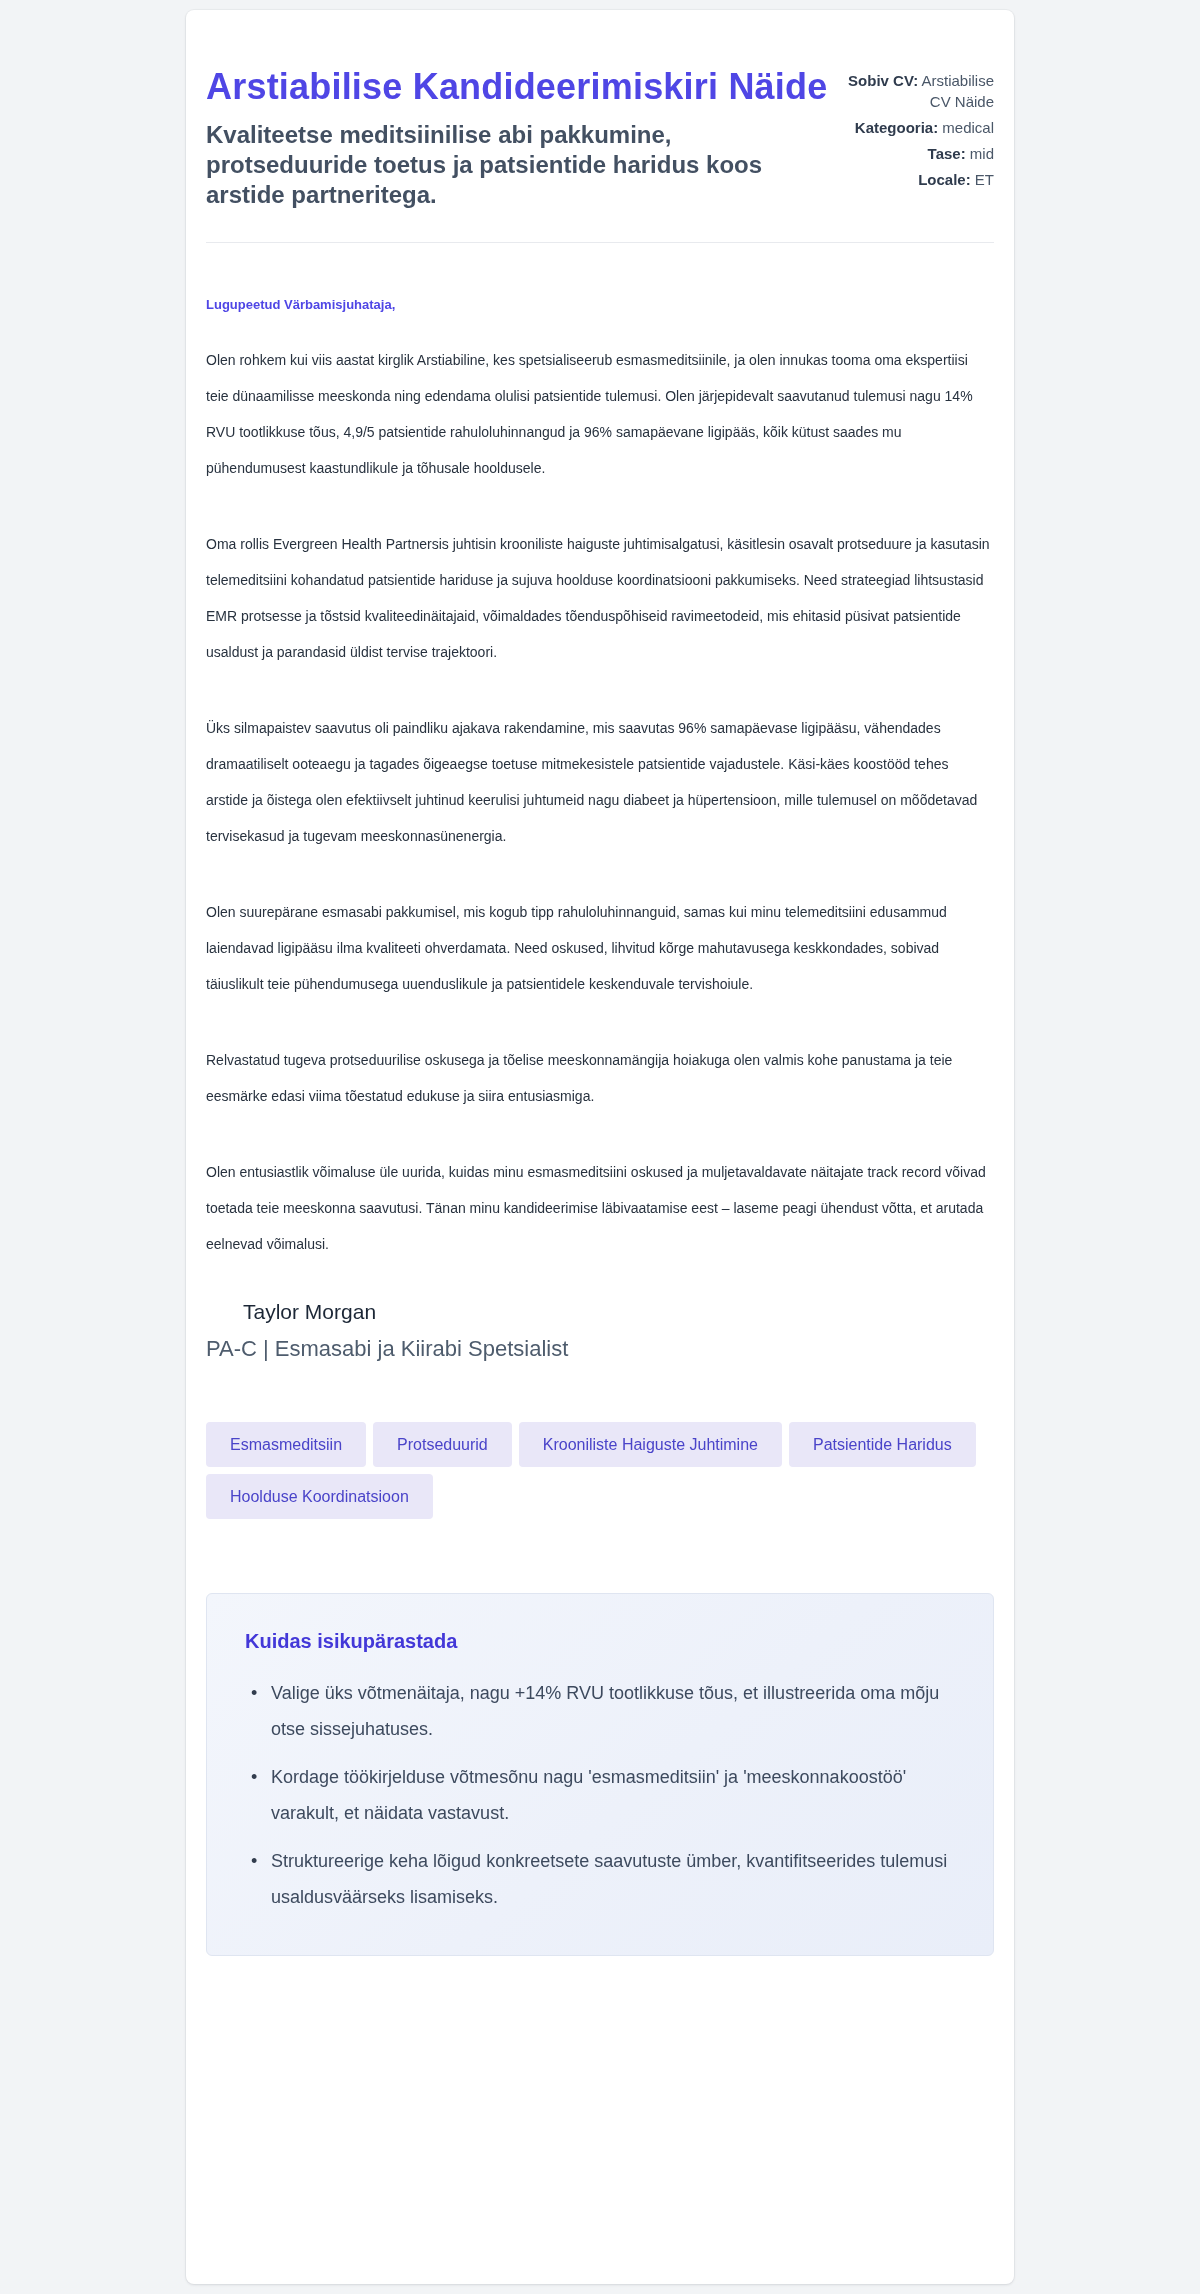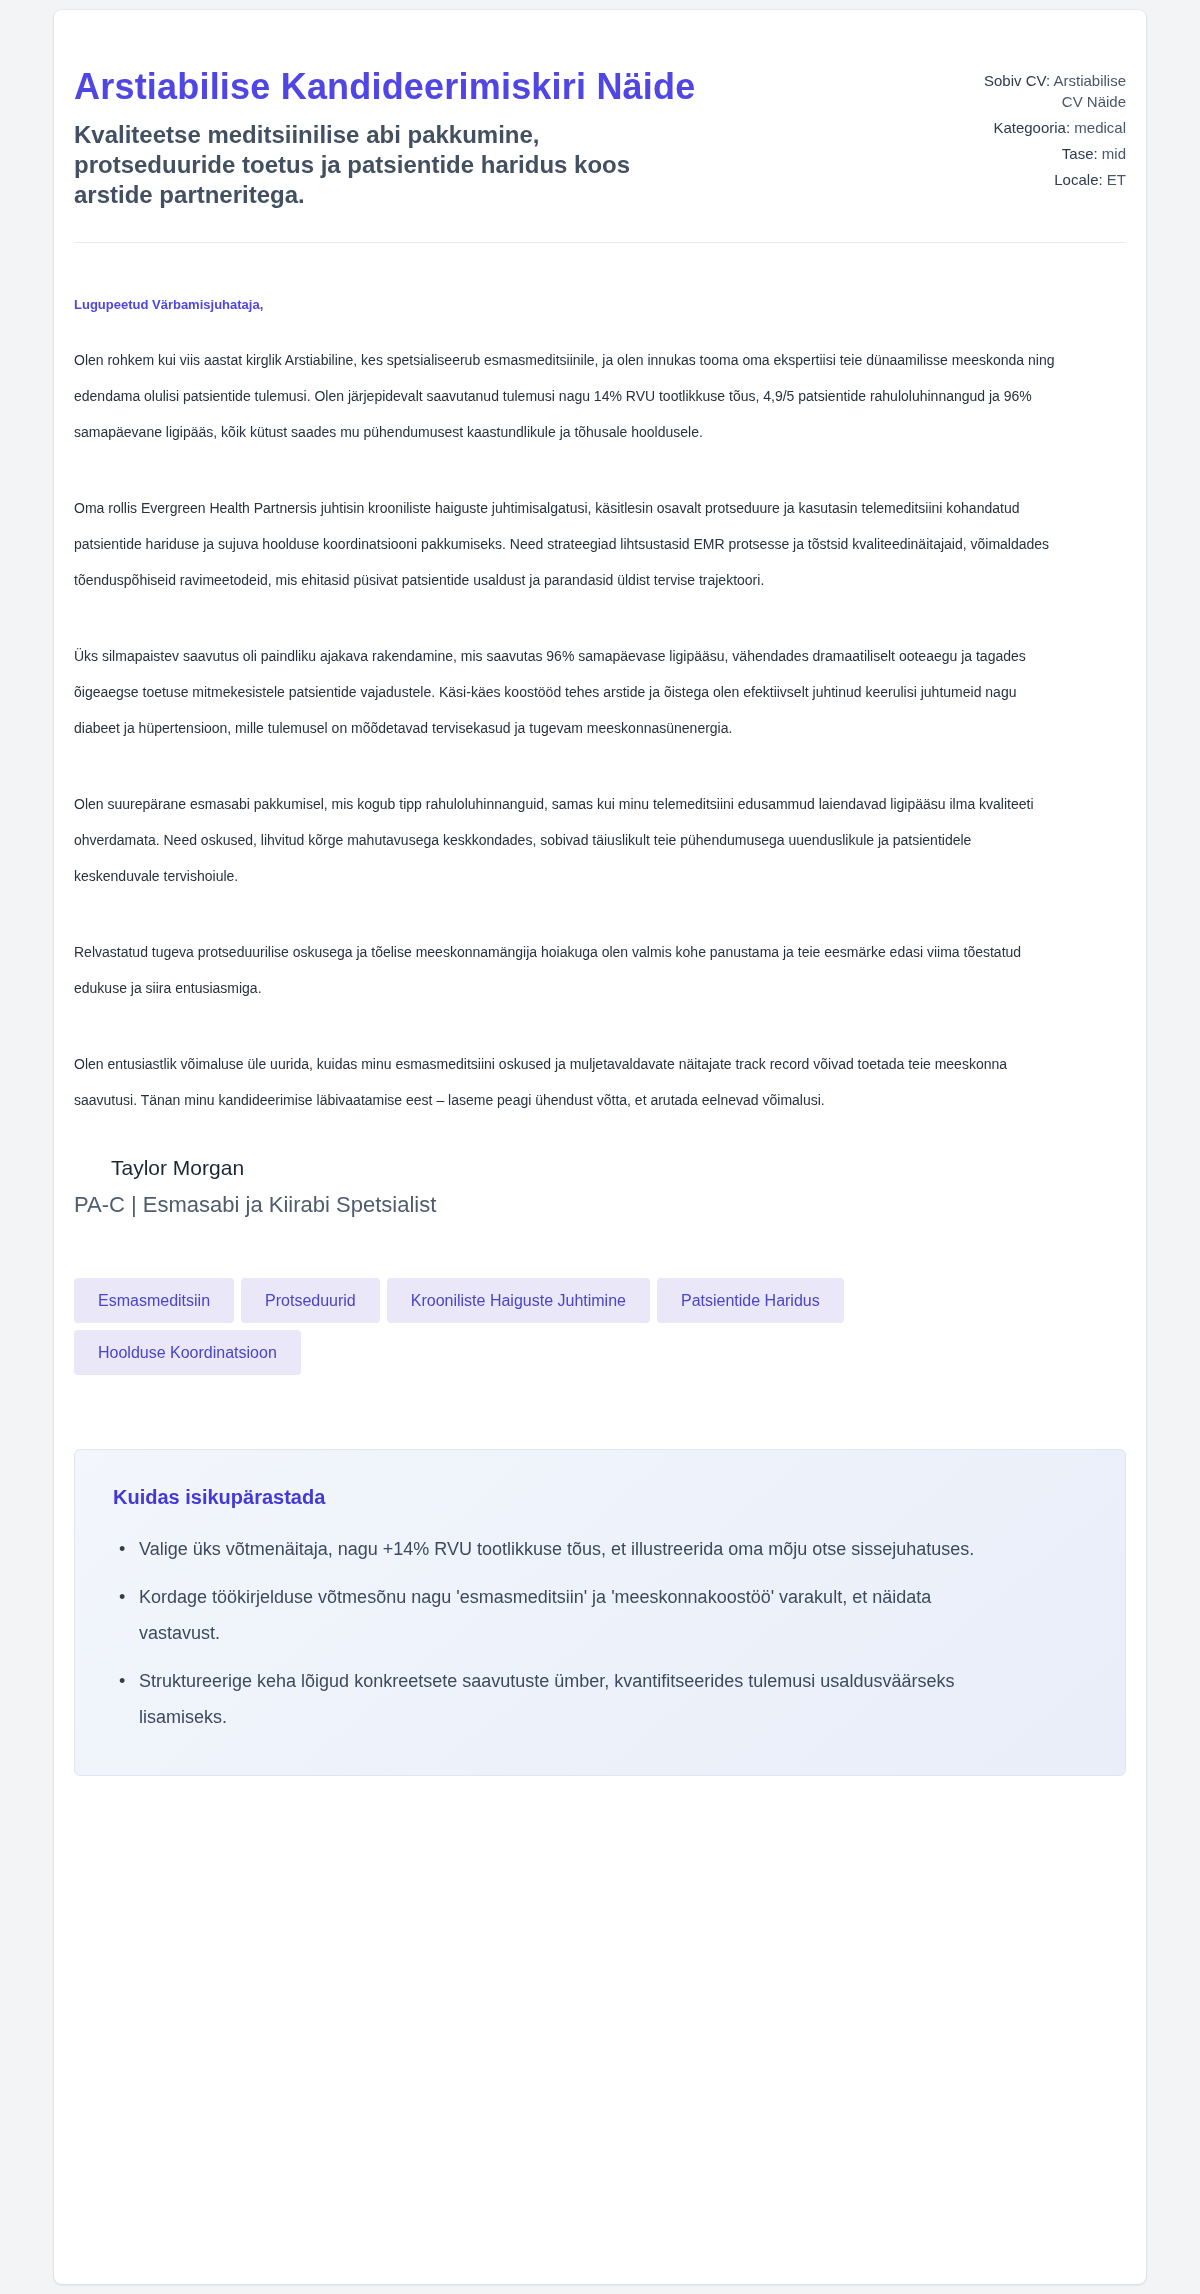--- a/index.html
+++ b/index.html
@@ -4,21 +4,21 @@
 <style>
   * { box-sizing: border-box; margin: 0; padding: 0; }
   html, body {
     background: #f2f4f6;
     font-family: "Liberation Sans", "DejaVu Sans", sans-serif;
     color: #242e3d;
   }
   body { min-height: 2294px; width: 1200px; margin: 0 auto; }
 
   .card {
-    width: 1092px;
+    width: 828px;
     min-height: 2274px;
     margin: 10px auto;
     background: #ffffff;
     border-radius: 8px;
     box-shadow: 0 1px 3px rgba(15, 23, 42, 0.10), 0 0 0 1px rgba(15,23,42,0.03);
     padding: 58px 20px 50px 20px;
   }
 
   
   .header { display: flex; justify-content: space-between; align-items: flex-start; }
@@ -41,21 +41,21 @@
   .header-meta {
     width: 150px;
     flex: 0 0 150px;
     text-align: right;
     font-size: 15px;
     line-height: 21px;
     color: #4a5768;
     padding-top: 2px;
   }
   .meta-row { margin-bottom: 5px; }
-  .meta-row strong { color: #2f3b4d; font-weight: normal; }
+  .meta-row strong { color: #2f3b4d; font-weight: bold; }
 
   .divider {
     border: none;
     border-top: 1px solid #e8eaee;
     margin-top: 32px;
   }
 
   
   .greeting {
     margin-top: 54px;

